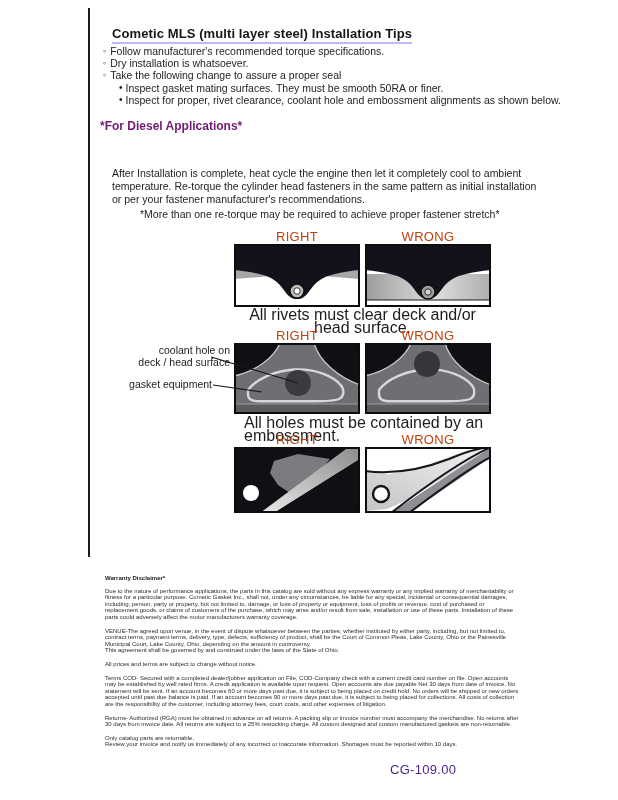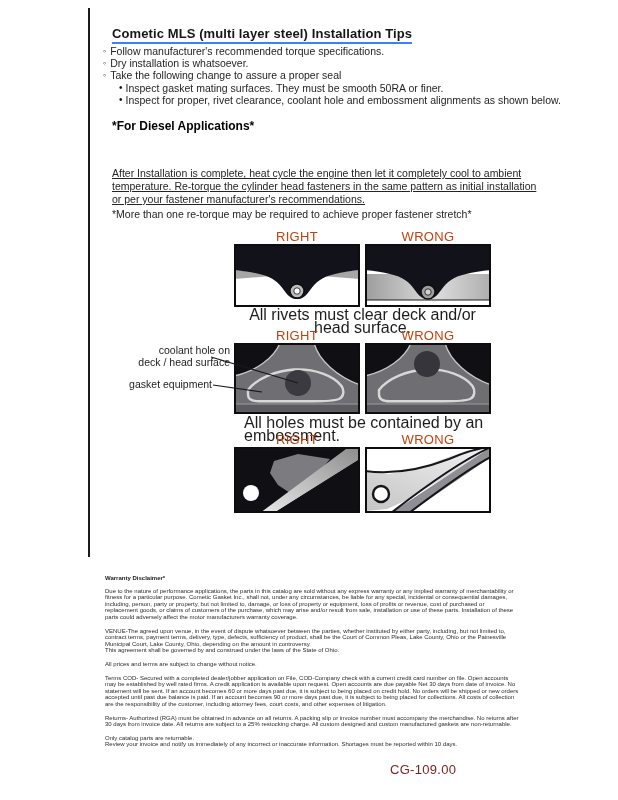--- a/index.html
+++ b/index.html
@@ -4,43 +4,43 @@
 <style>
   html,body{margin:0;padding:0;background:#ffffff;}
   .page{position:relative;width:618px;height:800px;background:#ffffff;overflow:hidden;
         font-family:"Liberation Sans", sans-serif;color:#232323;}
   .abs{position:absolute;}
   .pre{white-space:pre-line;}
 
   .left-rule{left:88px;top:8px;width:2px;height:549px;background:#1c1c1c;}
 
   .doc-title{left:112px;top:24px;font-size:13px;font-weight:bold;color:#161616;
-             border-bottom:2px solid #3b82f6;padding-bottom:1px;display:inline-block;letter-spacing:.1px;}
+             border-bottom:2px solid #c4b5fd;padding-bottom:1px;display:inline-block;letter-spacing:.1px;}
 
   .bullet-line{left:103px;font-size:10.5px;line-height:12px;color:#242424;display:flex;gap:4px;}
   .bullet-line .glyph{font-size:9px;line-height:12px;color:#333;}
   .sub-bullet-line{left:119px;font-size:10.5px;line-height:12px;color:#242424;display:flex;gap:3px;}
   .sub-bullet-line .glyph{font-size:10px;line-height:12px;color:#111;}
 
-  .sec-head{left:112px;font-size:12px;font-weight:bold;color:#000000;}
+  .sec-head{left:100px;font-size:12px;font-weight:bold;color:#701a75;}
   .body-par{left:112px;width:450px;font-size:10.5px;line-height:13px;color:#242424;}
 
   .dg-label{width:126px;text-align:center;font-size:13px;color:#c2410c;letter-spacing:.3px;}
   .dg-box{width:126px;}
   .dg-box svg{display:block;width:126px;}
   .dg-caption{font-size:16px;color:#1d1d1d;line-height:12.5px;}
 
   .callout{font-size:10.5px;line-height:12px;color:#1d1d1d;text-align:right;}
   .pointer-overlay{left:210px;top:348px;width:100px;height:46px;z-index:6;pointer-events:none;}
 
   .warranty{left:105px;top:575px;width:414px;font-size:6px;line-height:6.6px;color:#2c2c2c;}
   .warranty h4{margin:0 0 6px 0;font-size:6px;font-weight:bold;color:#1a1a1a;}
   .warranty p{margin:0 0 7px 0;}
 
-  .footer-code{left:390px;top:762px;font-size:13px;color:#7f1d1d;letter-spacing:.3px;}
+  .footer-code{left:390px;top:762px;font-size:13px;color:#4c1d95;letter-spacing:.3px;}
 </style>
 </head>
 <body>
 
 <div class="page">
 
   <div class="abs left-rule"></div>
 
   <div class="abs" style="left:112px;top:24px;">
     <span class="doc-title" style="position:static;">Cometic MLS (multi layer steel) Installation Tips</span>
@@ -61,24 +61,24 @@
   <div class="abs sub-bullet-line" style="top:82px;">
     <span class="glyph">•</span>
     <span>Inspect gasket mating surfaces.  They must be smooth 50RA or finer.</span>
   </div>
   <div class="abs sub-bullet-line" style="top:94px;">
     <span class="glyph">•</span>
     <span>Inspect for proper, rivet clearance, coolant hole and embossment alignments as shown below.</span>
   </div>
 
   <div class="abs sec-head" style="top:119px;">*For Diesel Applications*</div>
-  <div class="abs body-par pre" style="top:167px;text-decoration:underline;">After Installation is complete, heat cycle the engine then let it completely cool to ambient
+  <div class="abs body-par pre" style="top:167px;">After Installation is complete, heat cycle the engine then let it completely cool to ambient
 temperature. Re-torque the cylinder head fasteners in the same pattern as initial installation
 or per your fastener manufacturer's recommendations.</div>
-  <div class="abs body-par" style="top:208px;">*More than one re-torque may be required to achieve proper fastener stretch*</div>
+  <div class="abs body-par" style="top:208px;margin-left:28px;">*More than one re-torque may be required to achieve proper fastener stretch*</div>
 
   <div class="abs dg-label" style="left:234px;top:229px;">RIGHT</div>
   <div class="abs dg-label" style="left:365px;top:229px;">WRONG</div>
 
   <div class="abs dg-box" style="left:234px;top:244px;">
     <svg viewBox="0 0 126 63" width="126" height="63">
       <rect width="126" height="63" fill="#ffffff"></rect>
       <polygon points="0,26 38,30 38,32 0,35" fill="#a6a6a6"></polygon>
       <polygon points="126,26 88,30 88,32 126,35" fill="#a6a6a6"></polygon>
       <path d="M0,0 H126 V26 C106,28 93,31 86,36 C77,42 75,50 69,53.5 C65.5,55.5 60.5,55.5 57,53.5 C51,50 49,42 40,36 C33,31 20,28 0,26 Z" fill="#12121a"></path>

